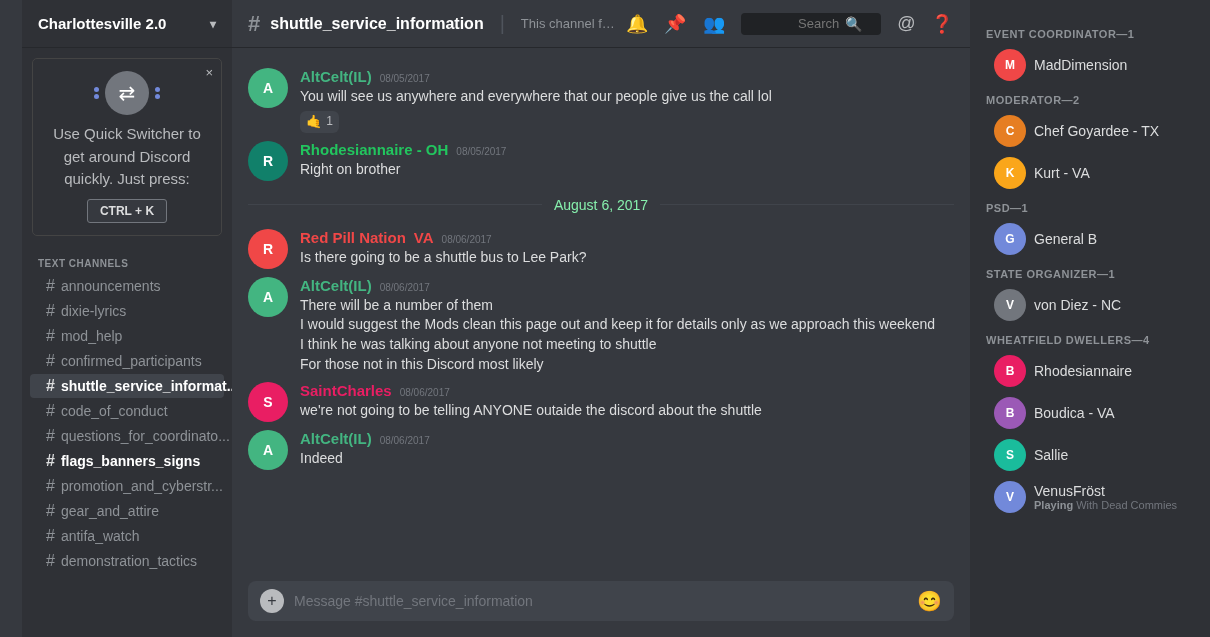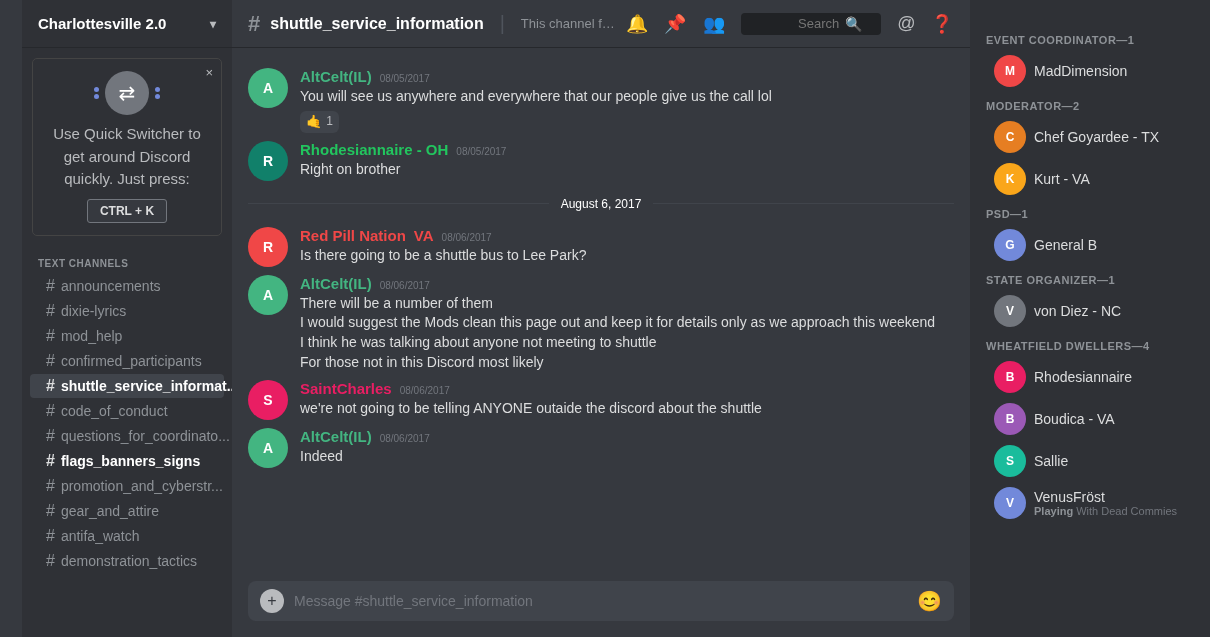--- a/index.html
+++ b/index.html
@@ -176,21 +176,21 @@
     .message-timestamp { font-size: 10px; color: #72767d; }
     .message-text { color: #dcddde; line-height: 1.4; font-size: 14px; }
 
     .date-divider {
       display: flex;
       align-items: center;
       margin: 12px 16px;
       gap: 12px;
     }
     .date-divider-line { flex: 1; height: 1px; background: #40444b; }
-    .date-divider-text { font-size: 12px; color: #ffffff; white-space: nowrap; }
+    .date-divider-text { font-size: 14px; color: #86efac; white-space: nowrap; }
 
     
     .reaction {
       display: inline-flex;
       align-items: center;
       background: #40444b;
       border-radius: 6px;
       padding: 2px 6px;
       gap: 4px;
       margin-top: 4px;
@@ -241,21 +241,21 @@
     }
 
     
     .members-sidebar {
       width: 240px;
       background: #2f3136;
       display: flex;
       flex-direction: column;
       flex-shrink: 0;
       overflow-y: auto;
-      padding-top: 26px;
+      padding-top: 20px;
     }
     .member-section-header {
       padding: 8px 8px 4px 16px;
       font-size: 11px;
       font-weight: 700;
       color: #8e9297;
       text-transform: uppercase;
       letter-spacing: 0.5px;
     }
     .member-item {

